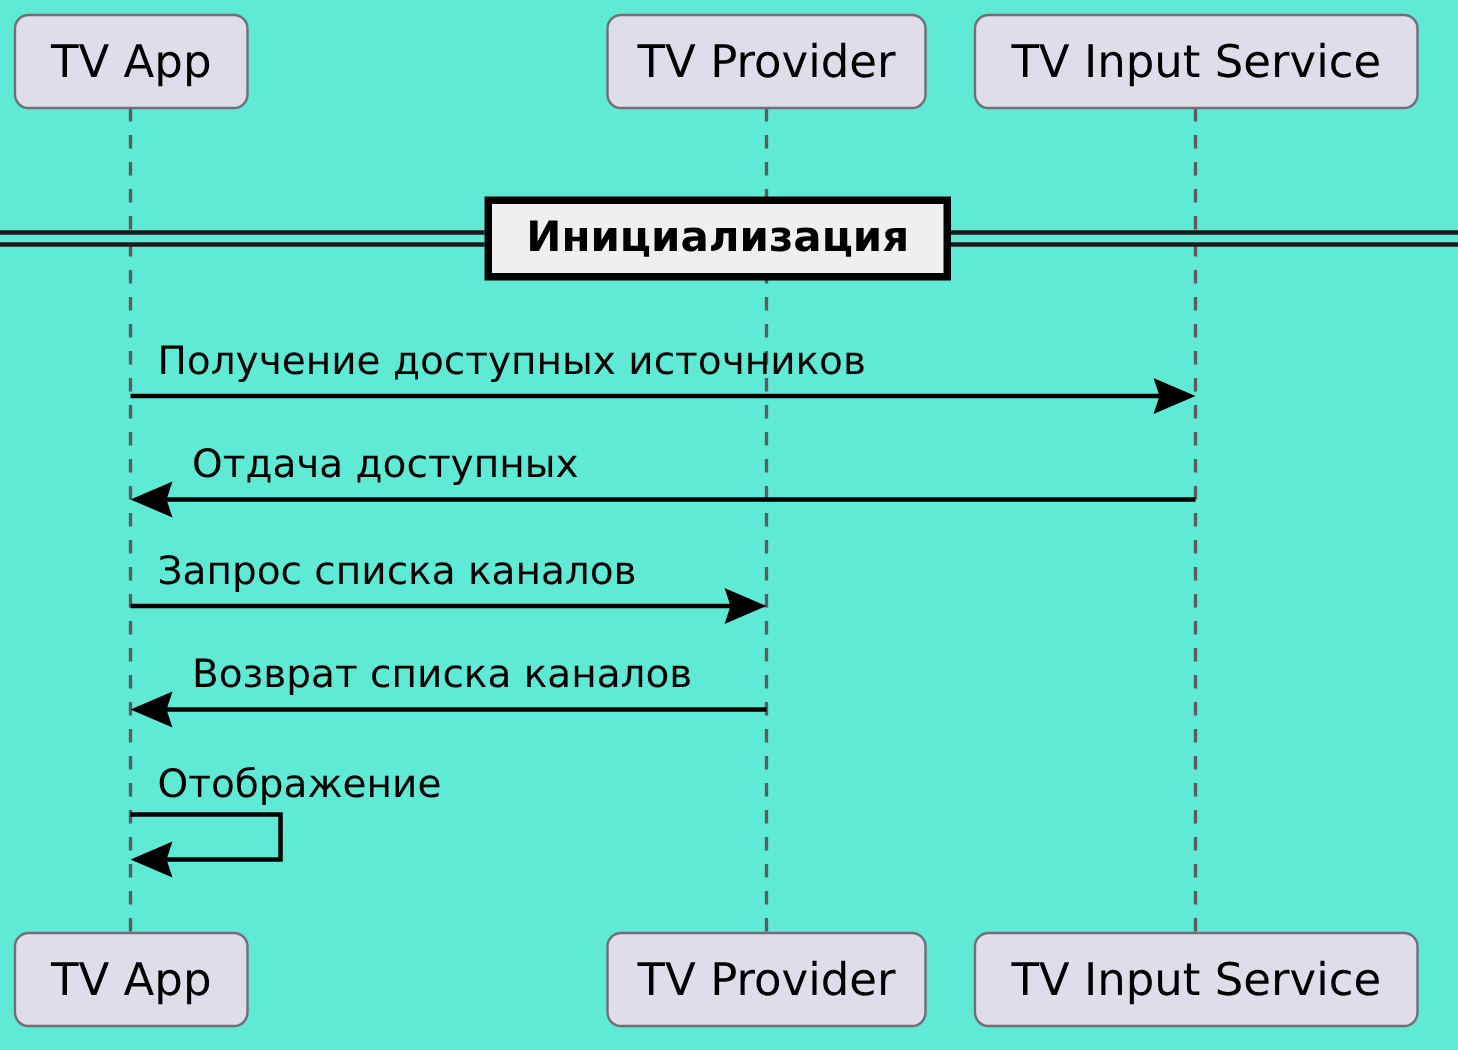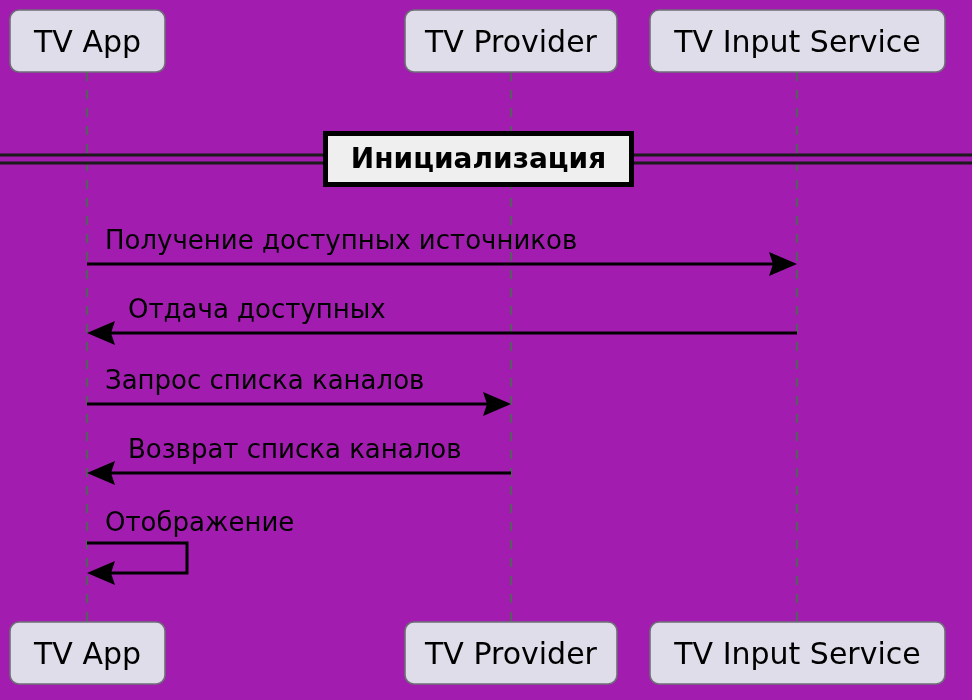--- a/index.html
+++ b/index.html
@@ -7,21 +7,21 @@
     padding: 0;
     background: #ffffff;
   }
   body {
     font-family: "DejaVu Sans", sans-serif;
   }
   #diagram-root {
     position: relative;
     width: 972px;
     height: 700px;
-    background: #a21caf;
+    background: #5eead4;
     overflow: hidden;
   }
   #seq-svg {
     display: block;
     width: 972px;
     height: 700px;
   }
   .participant-box rect {
     fill: #dedde9;
     stroke: #6f6f78;

